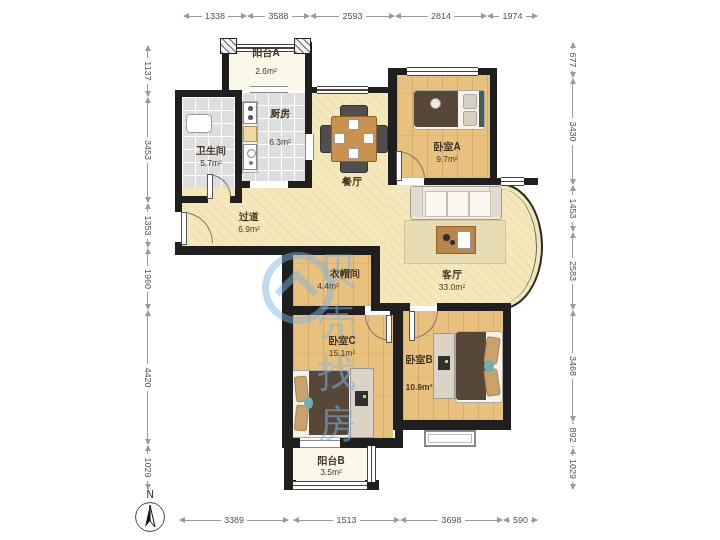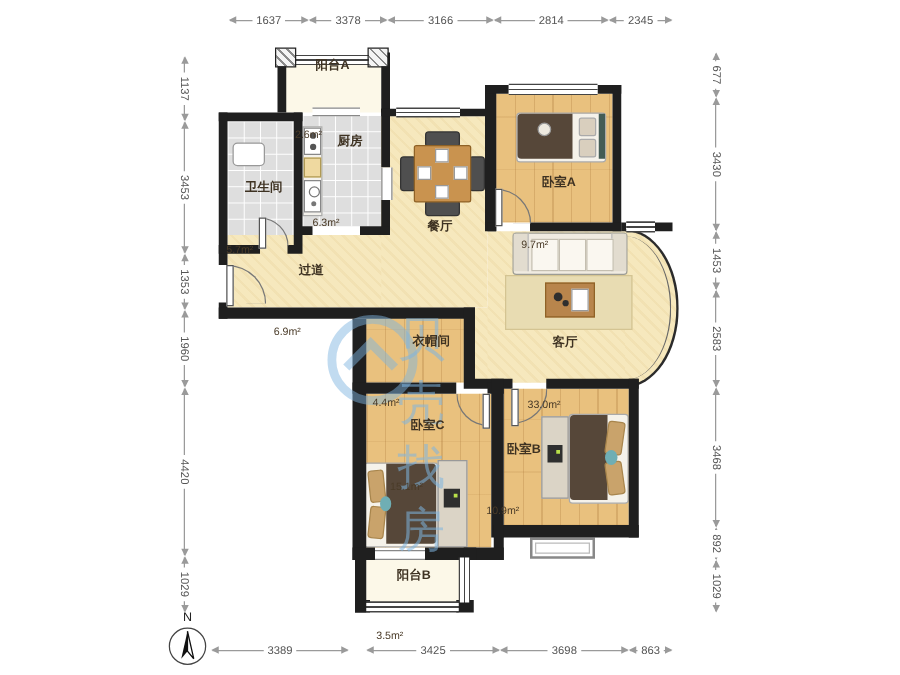--- a/index.html
+++ b/index.html
@@ -23,21 +23,21 @@
   .hatch{position:absolute;z-index:36;border:1.5px solid #222;
         background:repeating-linear-gradient(45deg,#8a8a8a 0 1.5px,#f4f4f4 1.5px 5px);}
   .arc{position:absolute;z-index:35;}
   .leaf{position:absolute;z-index:36;background:#fff;border:1px solid #555;}
   .sill{position:absolute;z-index:33;background:#fff;border-top:1px solid #888;border-bottom:1px solid #888;}
   .sillV{position:absolute;z-index:33;background:#fff;border-left:1px solid #888;border-right:1px solid #888;}
   
   .furn{position:absolute;z-index:10;}
   
   .rlabel{position:absolute;z-index:50;width:60px;text-align:center;font-size:10px;font-weight:600;color:#3E3222;line-height:11px;}
-  .ralabel{position:absolute;z-index:50;width:60px;font-size:8.5px;font-weight:400;color:#4A3B28;line-height:10px;margin-top:36px;}
+  .ralabel{position:absolute;z-index:50;width:60px;text-align:center;font-size:8.5px;font-weight:400;color:#4A3B28;line-height:10px;}
   
   .dim{position:absolute;z-index:40;height:12px;display:flex;align-items:center;justify-content:center;
        font-size:9px;color:#555;}
   .dim::before{content:"";position:absolute;left:1px;right:1px;top:5.5px;height:1px;background:#9a9a9a;}
   .dim .lab{position:relative;z-index:2;background:#fff;padding:0 3px;line-height:11px;}
   .dim i{position:absolute;top:2.5px;width:0;height:0;border-top:3px solid transparent;border-bottom:3px solid transparent;}
   .dim i.aL{left:0;border-right:6px solid #9a9a9a;}
   .dim i.aR{right:0;border-left:6px solid #9a9a9a;}
   .vdim{transform:rotate(90deg);transform-origin:0 0;}
   
@@ -220,21 +220,21 @@
   <div class="rlabel" style="left:322px;top:176px;">餐厅</div>
   <div class="rlabel" style="left:219px;top:211px;">过道</div>
   <div class="ralabel" style="left:219px;top:224px;">6.9m²</div>
   <div class="rlabel" style="left:315px;top:268px;">衣帽间</div>
   <div class="ralabel" style="left:298px;top:281px;">4.4m²</div>
   <div class="rlabel" style="left:422px;top:269px;">客厅</div>
   <div class="ralabel" style="left:422px;top:282px;">33.0m²</div>
   <div class="rlabel" style="left:312px;top:335px;">卧室C</div>
   <div class="ralabel" style="left:312px;top:348px;">15.1m²</div>
   <div class="rlabel" style="left:389px;top:354px;">卧室B</div>
-  <div class="ralabel" style="left:389px;top:367px;">10.9m²</div>
+  <div class="ralabel" style="left:389px;top:382px;font-weight:bold;">10.9m²</div>
   <div class="rlabel" style="left:301px;top:455px;">阳台B</div>
   <div class="ralabel" style="left:301px;top:467px;">3.5m²</div>
 
   <div id="wm">
     <div id="wm-circle"></div>
     <div id="wm-roof"></div>
     <div id="wm-text">贝壳找房</div>
   </div>
 
   <div id="compass">
@@ -242,41 +242,41 @@
     <div class="ring">
       <svg width="28" height="28">
         <polygon points="14,2 9,24 14,18" fill="#111"></polygon>
         <polygon points="14,2 19,24 14,18" fill="#fff" stroke="#111" stroke-width="1"></polygon>
       </svg>
     </div>
   </div>
 
   <div class="dim" style="left:183px;top:10px;width:64px;">
       <i class="aL"></i>
-      <span class="lab">1637</span>
+      <span class="lab">1338</span>
       <i class="aR"></i>
     </div>
   <div class="dim" style="left:247px;top:10px;width:63px;">
       <i class="aL"></i>
-      <span class="lab">3378</span>
+      <span class="lab">3588</span>
       <i class="aR"></i>
     </div>
   <div class="dim" style="left:310px;top:10px;width:85px;">
       <i class="aL"></i>
-      <span class="lab">3166</span>
+      <span class="lab">2593</span>
       <i class="aR"></i>
     </div>
   <div class="dim" style="left:395px;top:10px;width:92px;">
       <i class="aL"></i>
       <span class="lab">2814</span>
       <i class="aR"></i>
     </div>
   <div class="dim" style="left:487px;top:10px;width:51px;">
       <i class="aL"></i>
-      <span class="lab">2345</span>
+      <span class="lab">1974</span>
       <i class="aR"></i>
     </div>
 
   <div class="dim vdim" style="left:154px;top:45px;width:52px;">
       <i class="aL"></i>
       <span class="lab">1137</span>
       <i class="aR"></i>
     </div>
   <div class="dim vdim" style="left:154px;top:97px;width:106px;">
       <i class="aL"></i>
@@ -333,34 +333,34 @@
       <i class="aL"></i>
       <span class="lab">892</span>
       <i class="aR"></i>
     </div>
   <div class="dim vdim" style="left:579px;top:448px;width:42px;">
       <i class="aL"></i>
       <span class="lab">1029</span>
       <i class="aR"></i>
     </div>
 
-  <div class="dim" style="left:169px;top:514px;width:110px;">
+  <div class="dim" style="left:179px;top:514px;width:110px;">
       <i class="aL"></i>
       <span class="lab">3389</span>
       <i class="aR"></i>
     </div>
   <div class="dim" style="left:293px;top:514px;width:107px;">
       <i class="aL"></i>
-      <span class="lab">3425</span>
+      <span class="lab">1513</span>
       <i class="aR"></i>
     </div>
   <div class="dim" style="left:400px;top:514px;width:103px;">
       <i class="aL"></i>
       <span class="lab">3698</span>
       <i class="aR"></i>
     </div>
   <div class="dim" style="left:503px;top:514px;width:35px;">
       <i class="aL"></i>
-      <span class="lab">863</span>
+      <span class="lab">590</span>
       <i class="aR"></i>
     </div>
 
 </div>
 
 </body></html>

